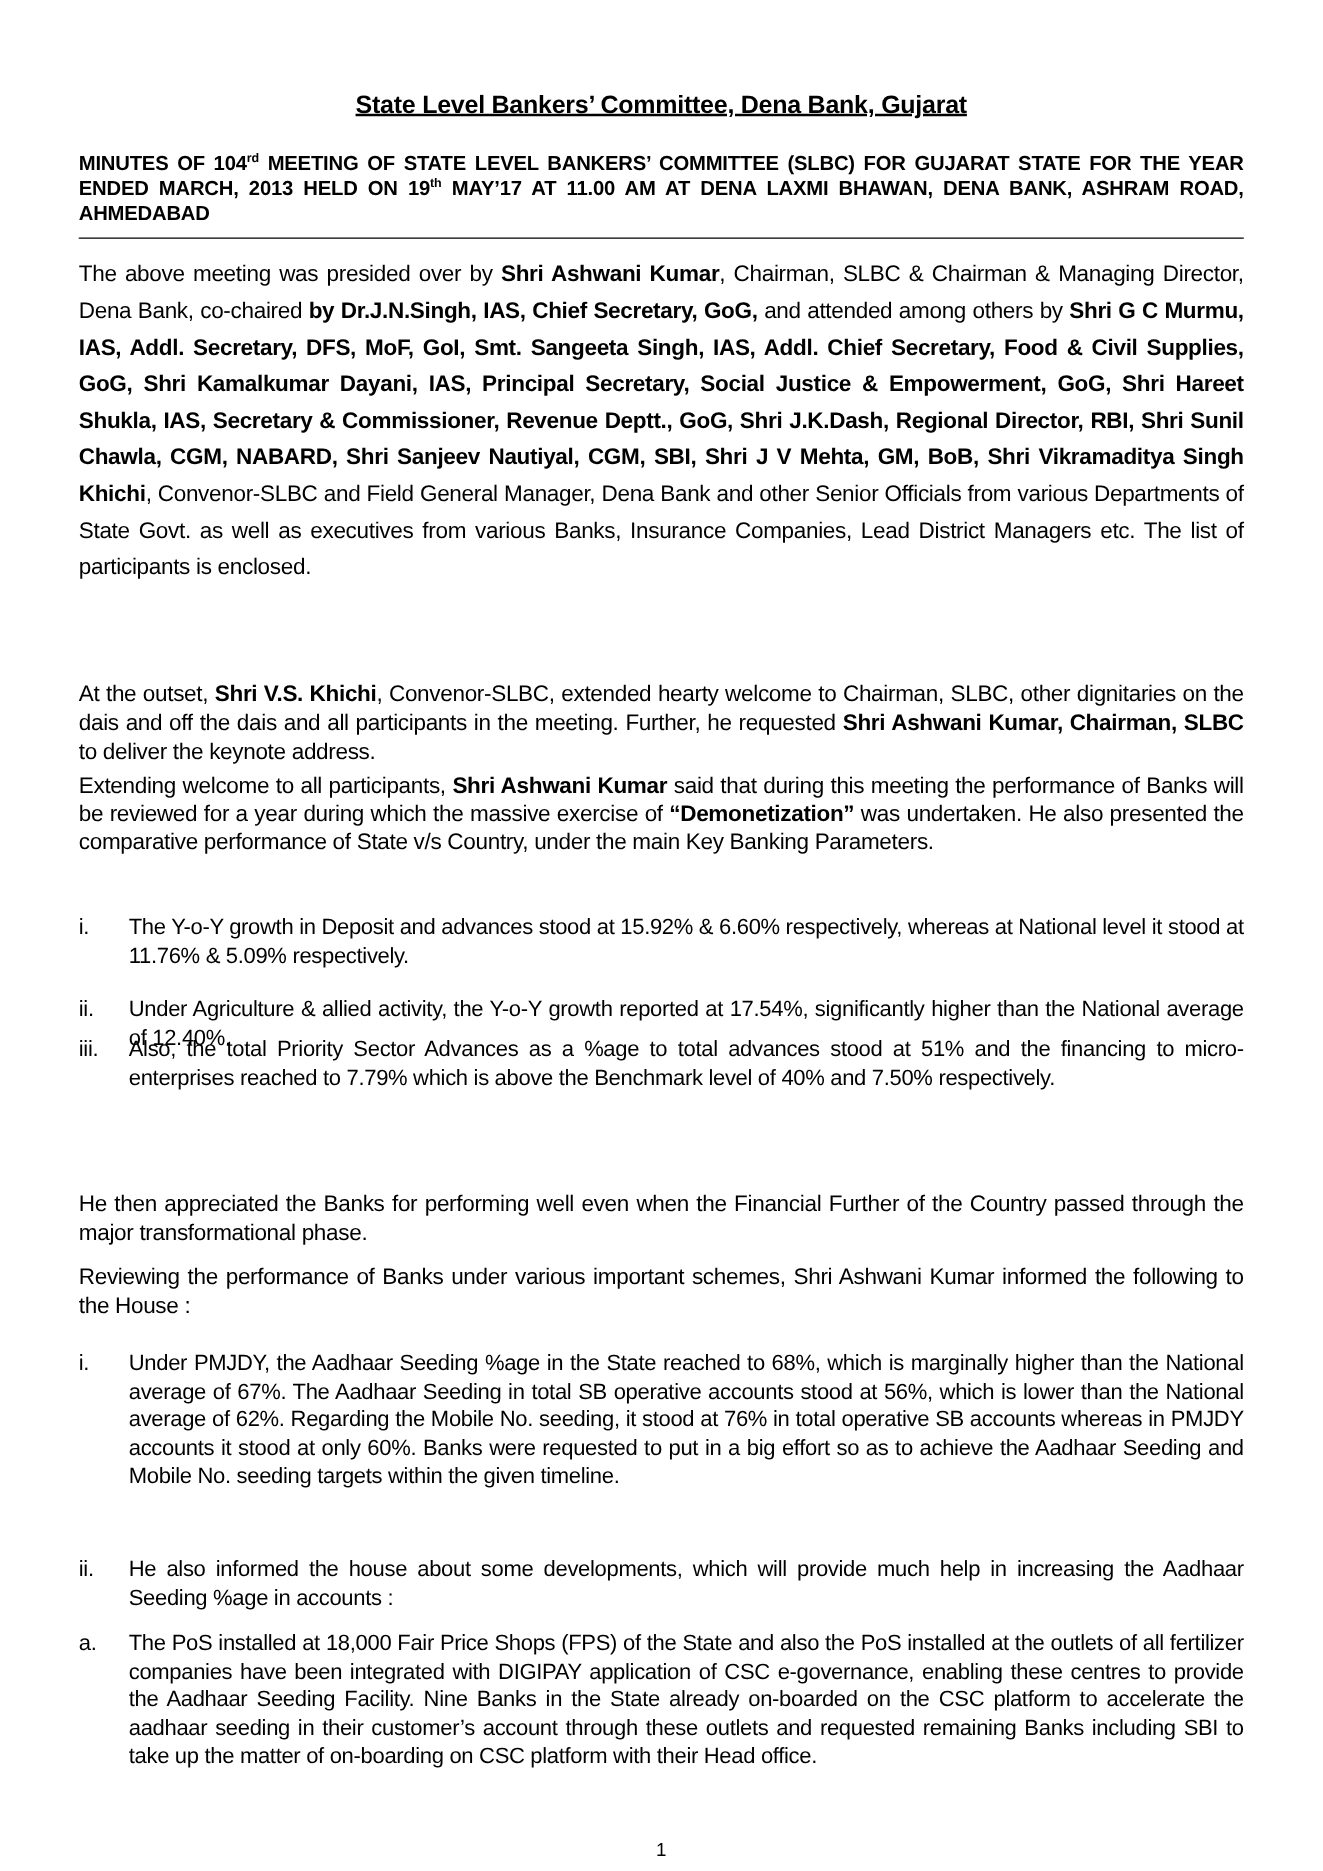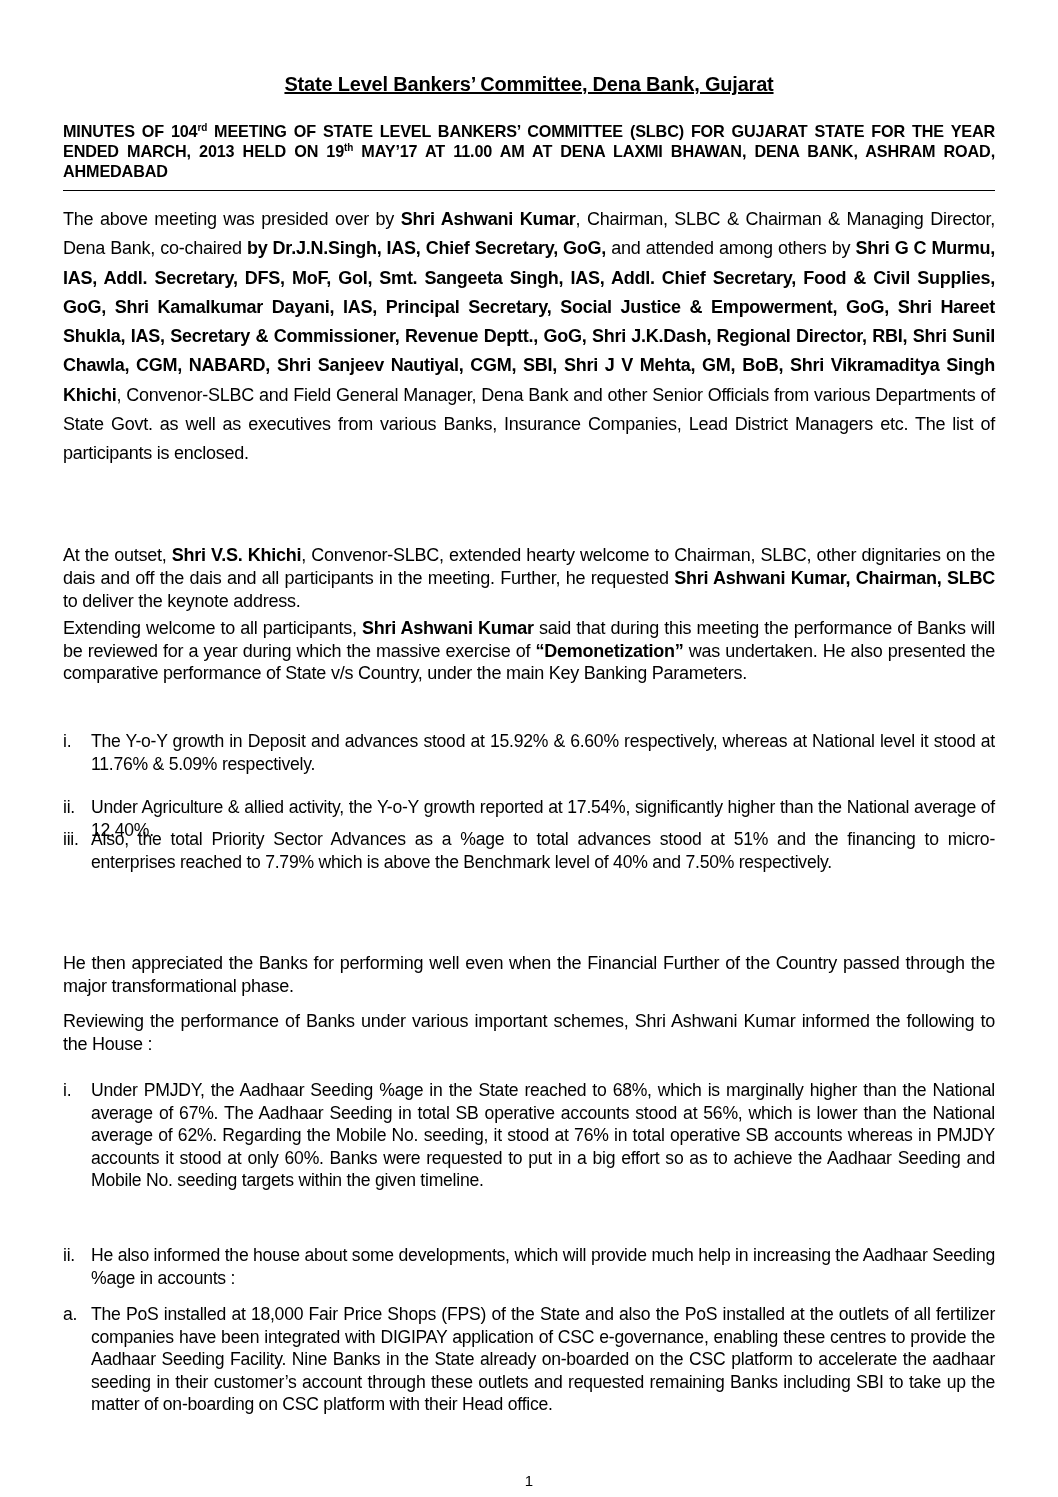--- a/index.html
+++ b/index.html
@@ -10,21 +10,21 @@
            font-size: 20px; font-weight: bold; text-decoration: underline; letter-spacing: -0.2px; }
   .heading { position: absolute; top: 121px; left: 0; width: 932px; font-size: 16.2px; font-weight: bold;
              line-height: 20px; text-align: justify; text-align-last: left; letter-spacing: -0.15px; }
   .heading sup { font-size: 10px; line-height: 0; }
   .rule { position: absolute; top: 190px; left: 0; width: 932px; height: 1px; background: #000; }
   .para { position: absolute; left: 0; width: 932px; font-size: 18px; text-align: justify;
           letter-spacing: -0.25px; }
   .para b { font-weight: bold; }
   .item { position: absolute; left: 0; width: 932px; font-size: 17.6px; letter-spacing: -0.25px; }
   .item .num { position: absolute; left: 0; top: 0; }
-  .item .txt { margin-left: 28px; text-align: justify; }
+  .item .txt { margin-left: 40px; text-align: justify; }
   .pageno { position: absolute; top: 1472px; left: 0; width: 932px; text-align: center; font-size: 15px; }
 </style>
 </head>
 <body>
 
 <div class="page">
 
   <div class="title">State Level Bankers’ Committee, Dena Bank, Gujarat</div>
 
   <div class="heading"><span>MINUTES OF 104</span><sup>rd</sup><span> MEETING OF STATE LEVEL BANKERS’ COMMITTEE (SLBC) FOR GUJARAT STATE FOR THE YEAR ENDED MARCH, 2013 HELD ON 19</span><sup>th</sup><span> MAY’17 AT 11.00 AM AT DENA LAXMI BHAWAN, DENA BANK, ASHRAM ROAD, AHMEDABAD</span></div>

